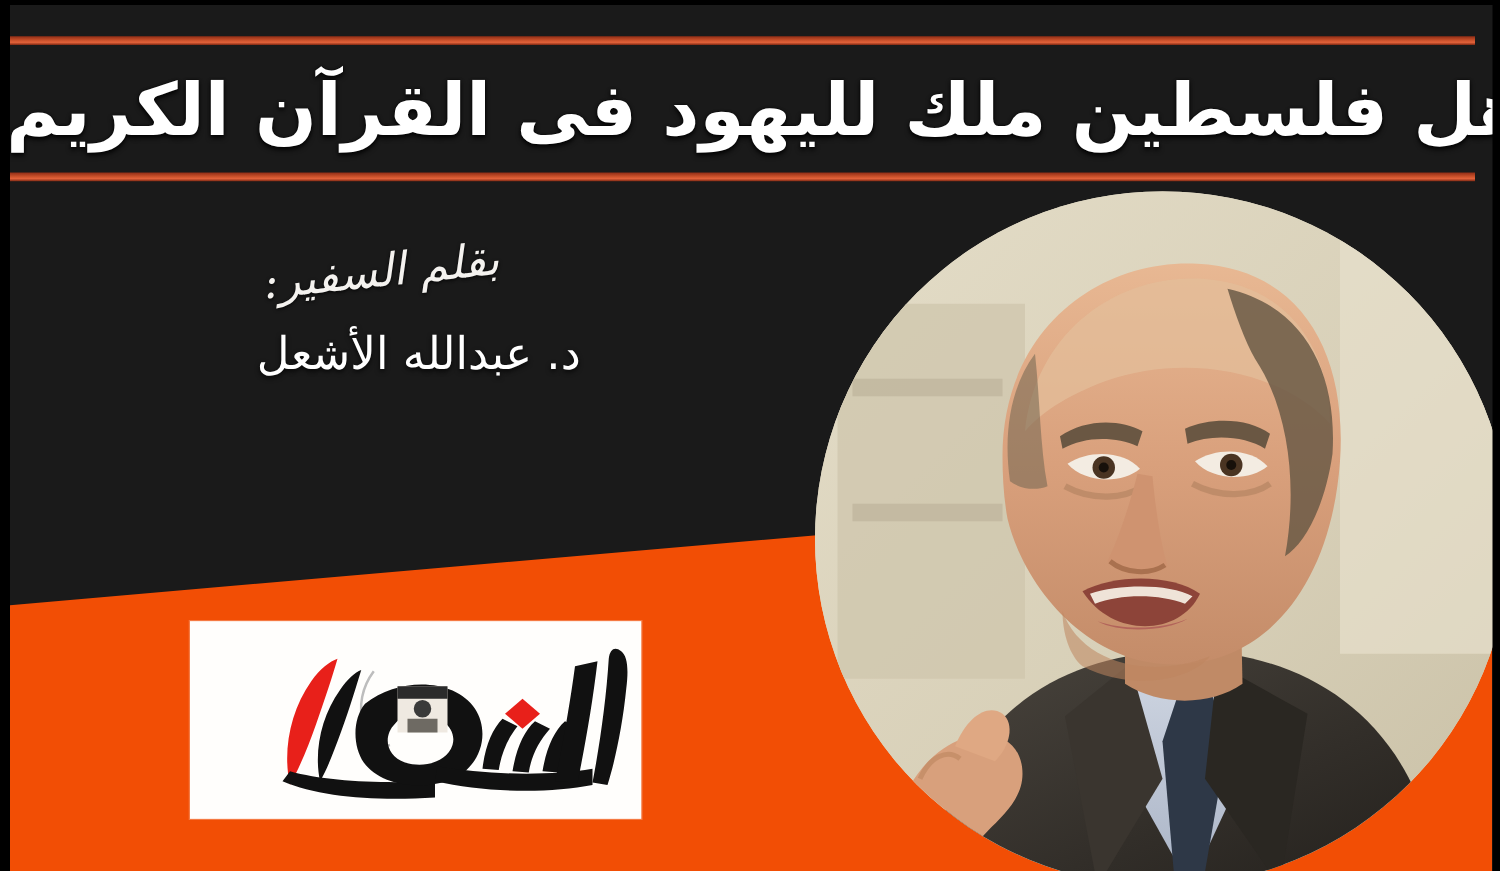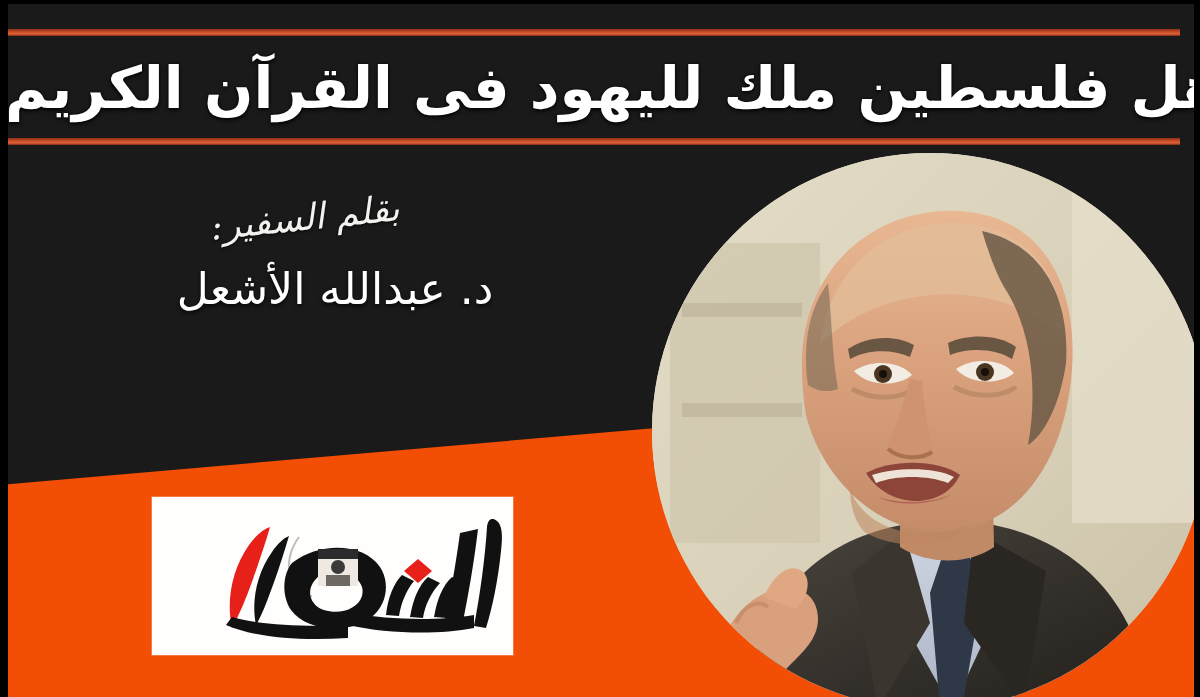--- a/index.html
+++ b/index.html
@@ -95,21 +95,21 @@
     font-weight: 400;
     transform: rotate(-6deg);
     display: inline-block;
     margin-right: 60px;
     text-shadow: 0 1px 3px rgba(0,0,0,.8);
   }
   .byline-name {
     margin-top: 22px;
     color: #ffffff;
     font-family: "DejaVu Sans", "Liberation Sans", sans-serif;
-    font-size: 44px;
+    font-size: 36px;
     font-weight: 400;
     line-height: 1.25;
     white-space: nowrap;
     text-shadow: 0 2px 4px rgba(0,0,0,.8);
     text-align: center;
   }
 
   
   .logo-plate {
     position: absolute;

